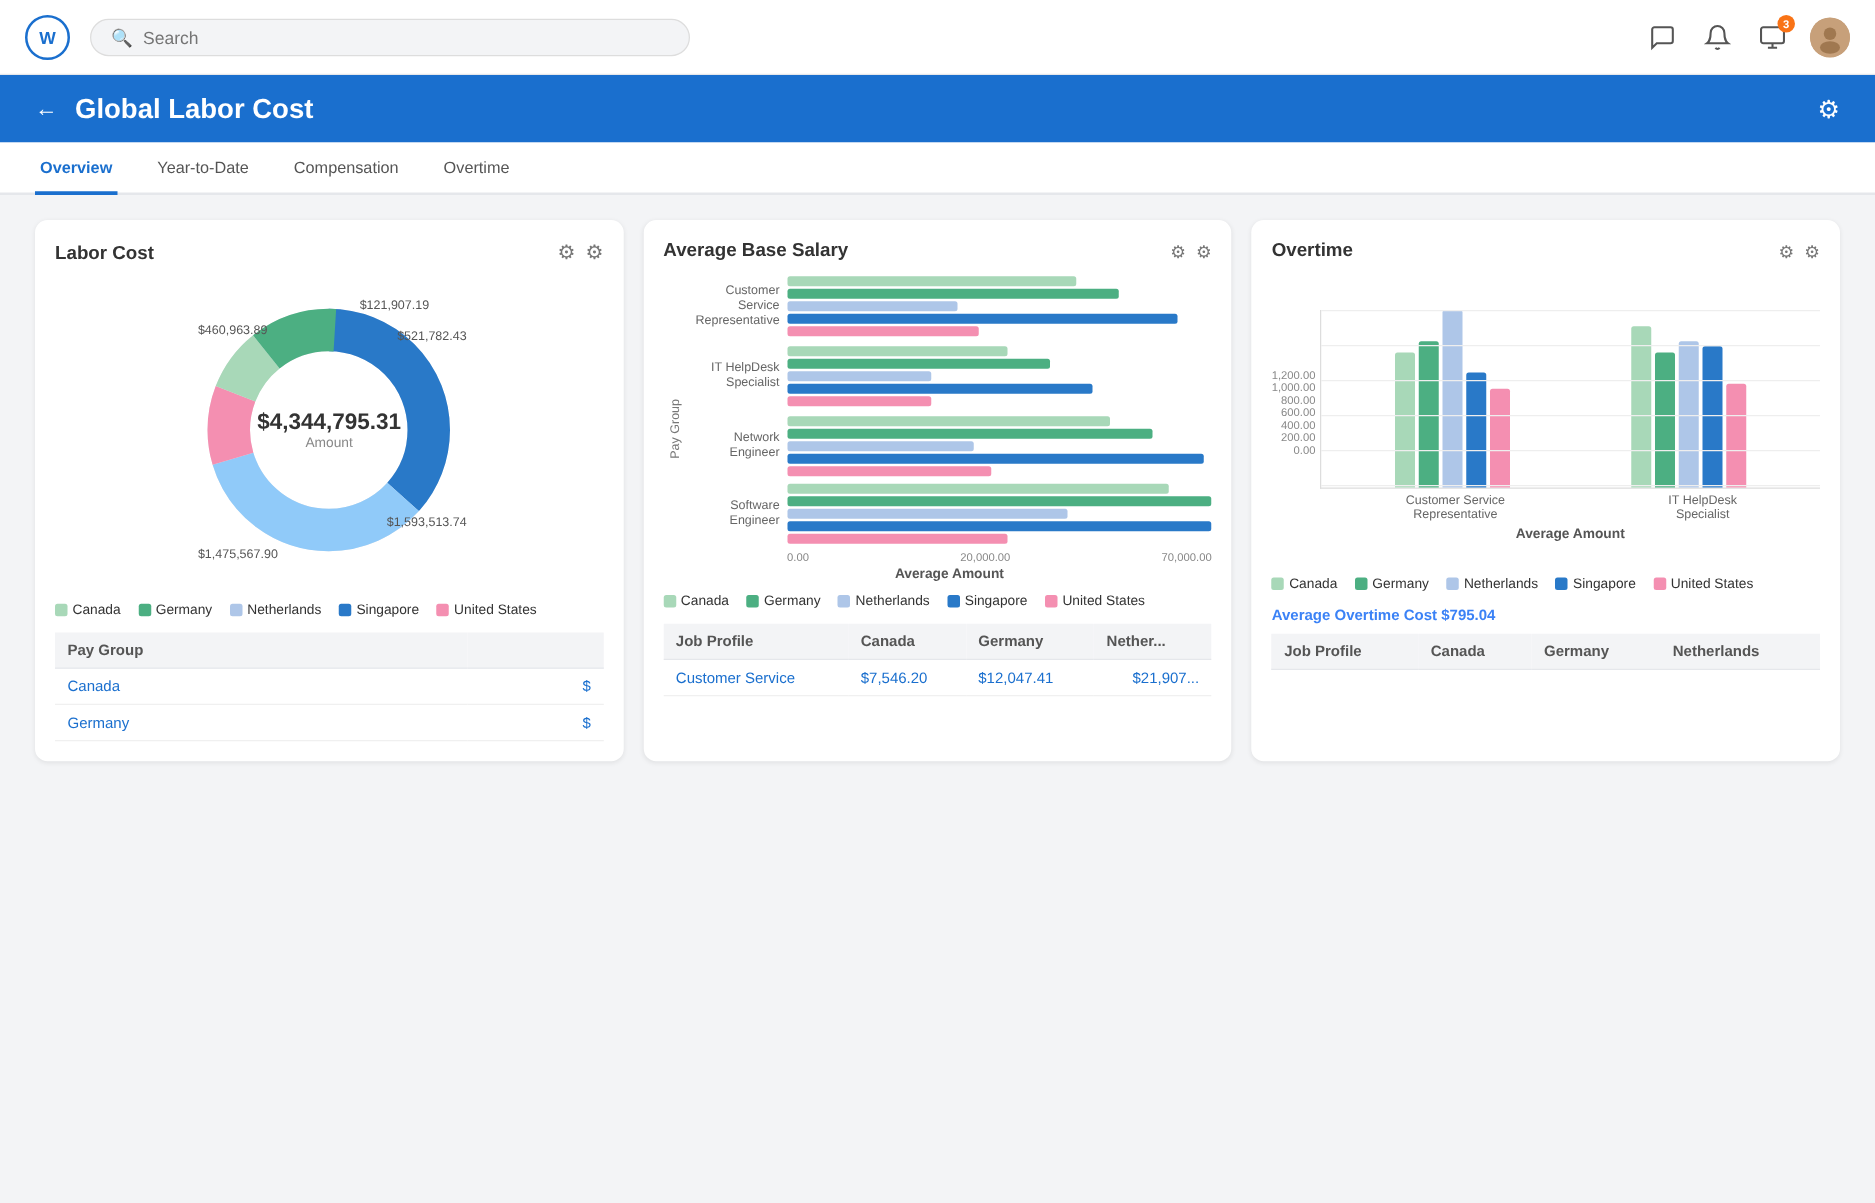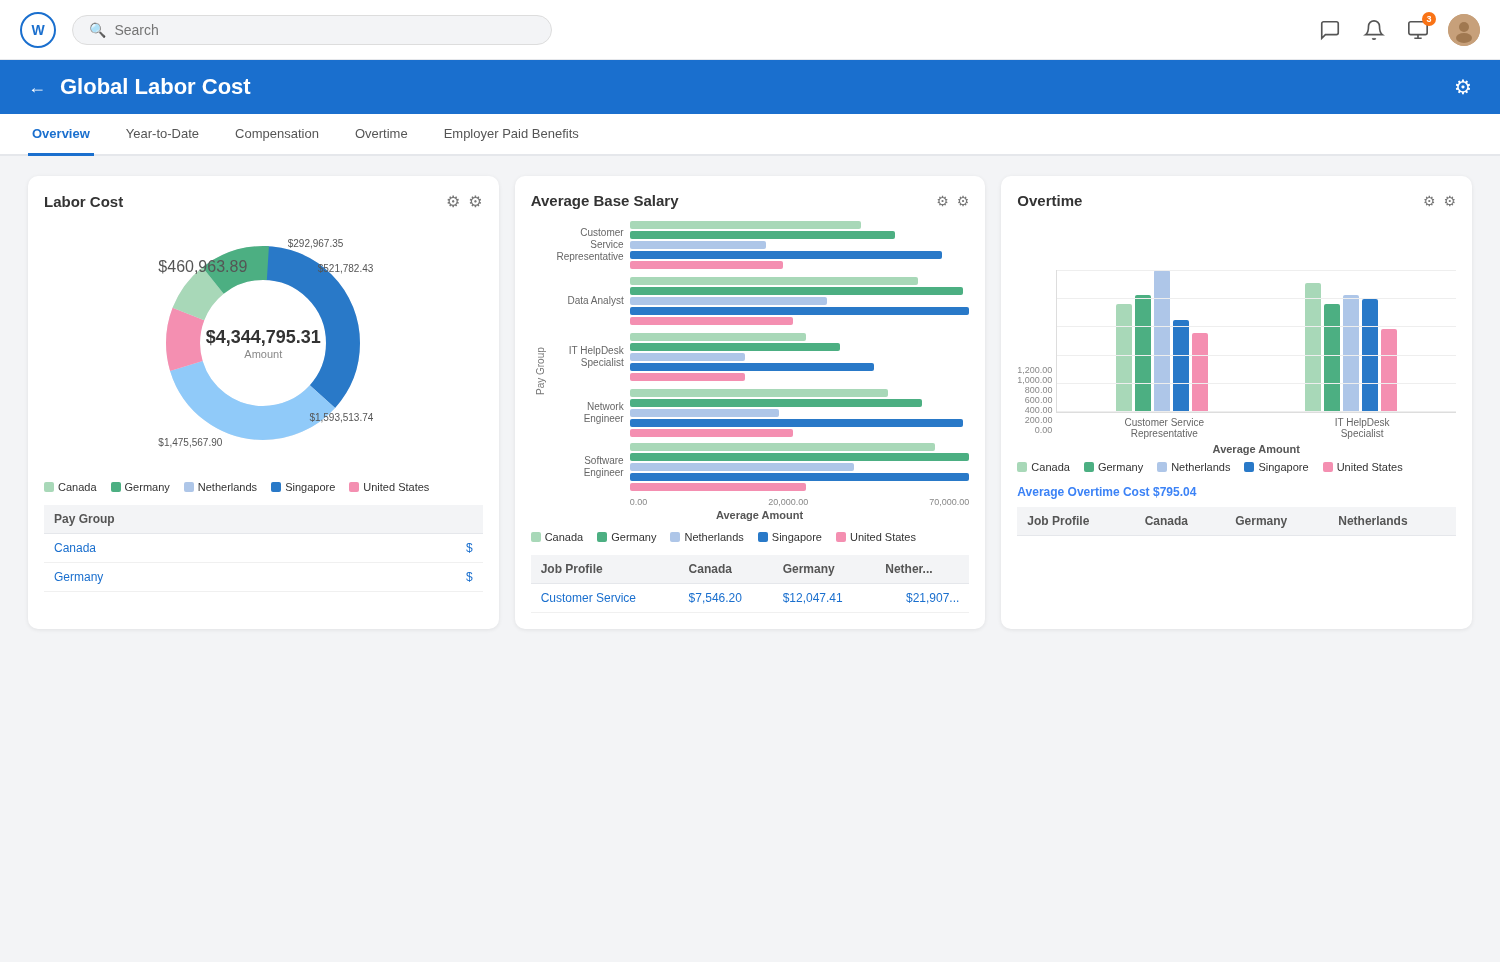--- a/index.html
+++ b/index.html
@@ -157,21 +157,20 @@
   <button class="back-btn">←</button>
   <h1>Global Labor Cost</h1>
   <button class="settings-btn">⚙</button>
 </div>
 
 <div class="tabs">
   <div class="tab active">Overview</div>
   <div class="tab">Year-to-Date</div>
   <div class="tab">Compensation</div>
   <div class="tab">Overtime</div>
-  <div class="tab">Employer Paid Benefits</div>
 </div>
 
 <div class="content">
 
   <div class="card">
     <div class="card-header">
       <span class="card-title">Labor Cost</span>
       <div class="card-actions">
         <span>⚙</span>
         <span>⚙</span>
@@ -192,25 +191,25 @@
 
           <circle cx="110" cy="110" r="80" fill="none" stroke="#a8d8b8" stroke-width="34" stroke-dasharray="42 461" stroke-dashoffset="-406" transform="rotate(-90 110 110)"></circle>
 
           <circle cx="110" cy="110" r="80" fill="none" stroke="#4caf82" stroke-width="34" stroke-dasharray="60 443" stroke-dashoffset="-448" transform="rotate(-90 110 110)"></circle>
         </svg>
         <div class="donut-center">
           <div class="donut-amount">$4,344,795.31</div>
           <div class="donut-label">Amount</div>
         </div>
         
-        <div style="position:absolute; top:5px; right:30px; font-size:10px; color:#555;">$292,967.35</div>
+        <div style="position:absolute; top:5px; right:30px; font-size:10px; color:#555;">$121,907.19</div>
         <div style="position:absolute; top:30px; right:0px; font-size:10px; color:#555;">$521,782.43</div>
         <div style="position:absolute; bottom:30px; right:0px; font-size:10px; color:#555;">$1,593,513.74</div>
         <div style="position:absolute; bottom:5px; left:5px; font-size:10px; color:#555;">$1,475,567.90</div>
-        <div style="position:absolute; top:25px; left:5px; font-size:16px; color:#555;">$460,963.89</div>
+        <div style="position:absolute; top:25px; left:5px; font-size:10px; color:#555;">$460,963.89</div>
       </div>
     </div>
 
     <div class="legend">
       <div class="legend-item">
         <div class="legend-dot" style="background:#a8d8b8;"></div>
         <span>Canada</span>
       </div>
       <div class="legend-item">
         <div class="legend-dot" style="background:#4caf82;"></div>
@@ -267,30 +266,20 @@
           <div class="bar-label">Customer Service<br>Representative</div>
           <div class="bars">
             <div class="bar" style="width:68%; background:#a8d8b8;"></div>
             <div class="bar" style="width:78%; background:#4caf82;"></div>
             <div class="bar" style="width:40%; background:#aec6e8;"></div>
             <div class="bar" style="width:92%; background:#2979c8;"></div>
             <div class="bar" style="width:45%; background:#f48fb1;"></div>
           </div>
         </div>
 
-        <div class="bar-group" style="margin-top:8px;">
-          <div class="bar-label">Data Analyst</div>
-          <div class="bars">
-            <div class="bar" style="width:85%; background:#a8d8b8;"></div>
-            <div class="bar" style="width:98%; background:#4caf82;"></div>
-            <div class="bar" style="width:58%; background:#aec6e8;"></div>
-            <div class="bar" style="width:100%; background:#2979c8;"></div>
-            <div class="bar" style="width:48%; background:#f48fb1;"></div>
-          </div>
-        </div>
 
         <div class="bar-group" style="margin-top:8px;">
           <div class="bar-label">IT HelpDesk<br>Specialist</div>
           <div class="bars">
             <div class="bar" style="width:52%; background:#a8d8b8;"></div>
             <div class="bar" style="width:62%; background:#4caf82;"></div>
             <div class="bar" style="width:34%; background:#aec6e8;"></div>
             <div class="bar" style="width:72%; background:#2979c8;"></div>
             <div class="bar" style="width:34%; background:#f48fb1;"></div>
           </div>
@@ -373,21 +362,21 @@
 
   <div class="card">
     <div class="card-header">
       <span class="card-title">Overtime</span>
       <div class="card-actions">
         <span style="font-size:14px;">⚙</span>
         <span style="font-size:14px;">⚙</span>
       </div>
     </div>
 
-    <div style="display:flex; align-items:flex-end; height: 230px; margin-top: 16px;">
+    <div style="display:flex; align-items:center; height: 230px; margin-top: 16px;">
 
       <div style="display:flex; flex-direction:column; justify-content:space-between; padding-right:4px; font-size:9px; color:#888; text-align:right; padding-bottom:20px;">
         <span>1,200.00</span>
         <span>1,000.00</span>
         <span>800.00</span>
         <span>600.00</span>
         <span>400.00</span>
         <span>200.00</span>
         <span>0.00</span>
       </div>

